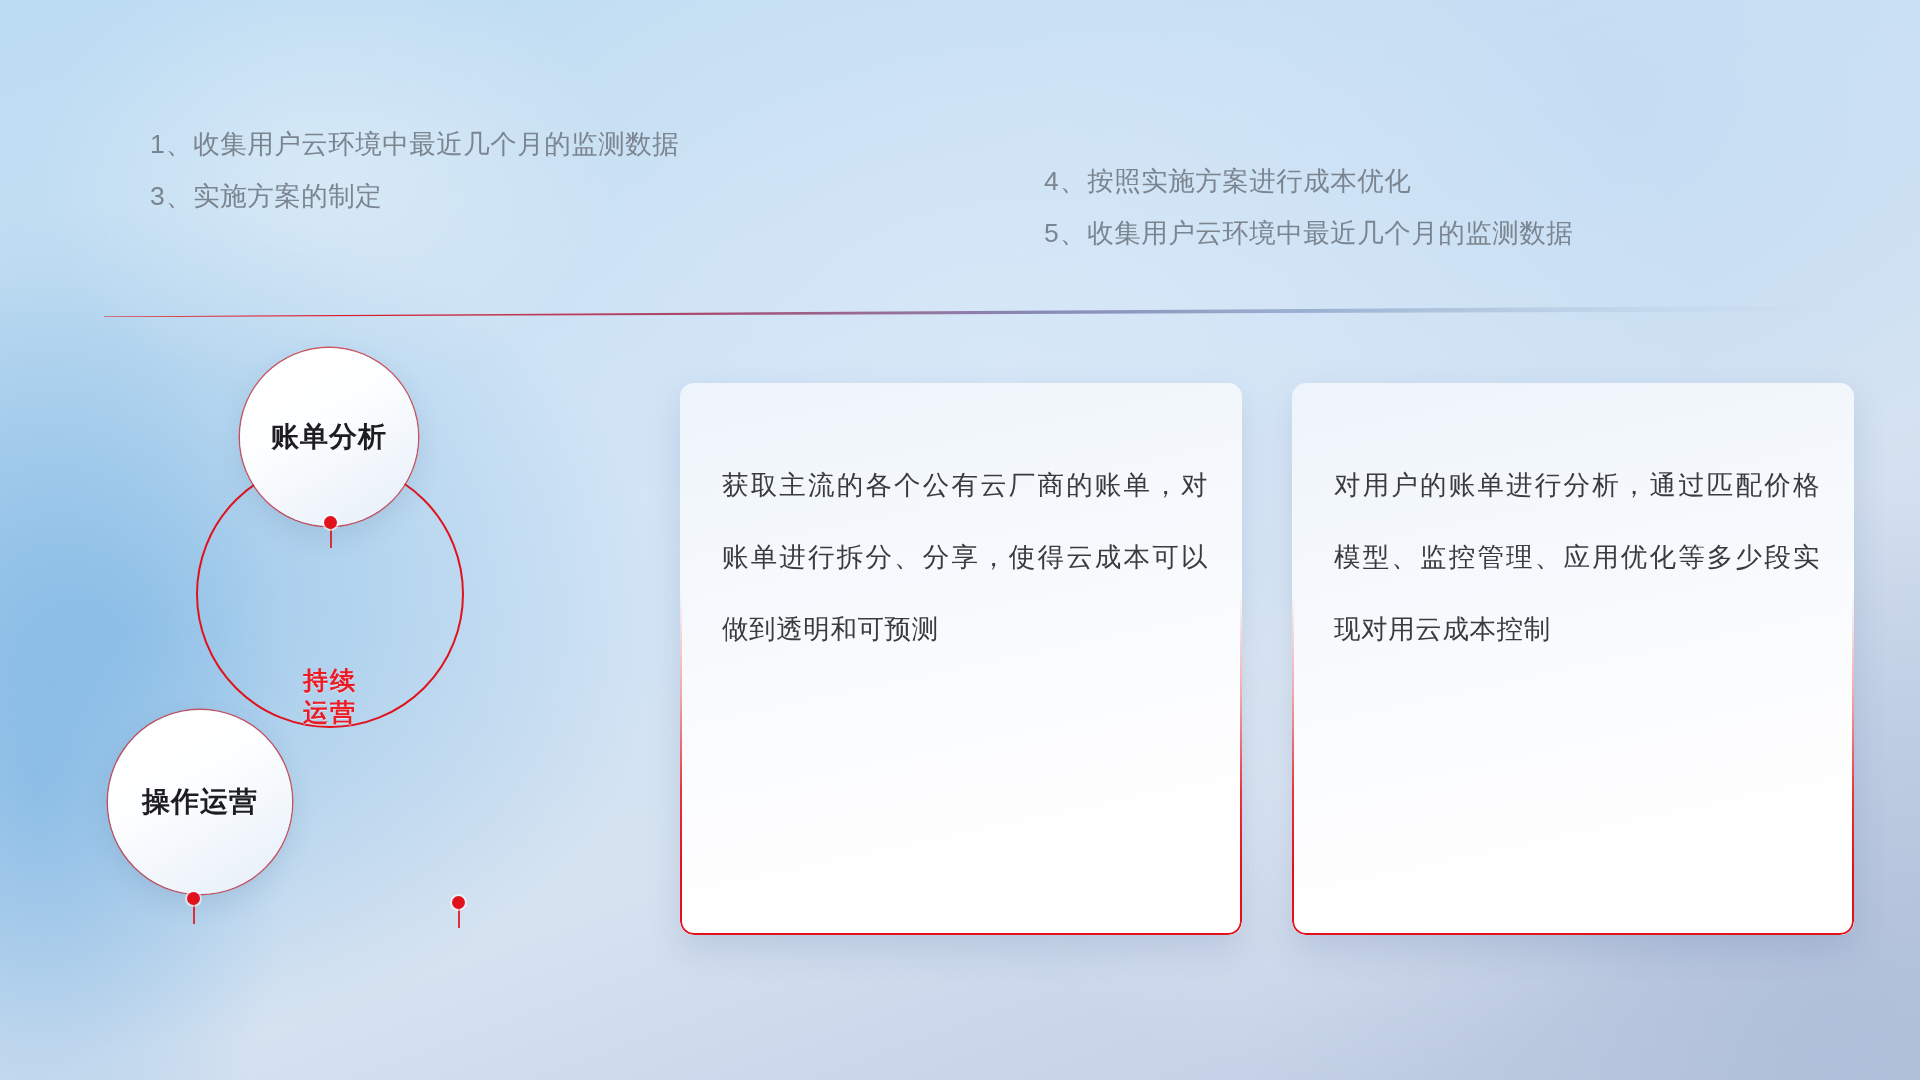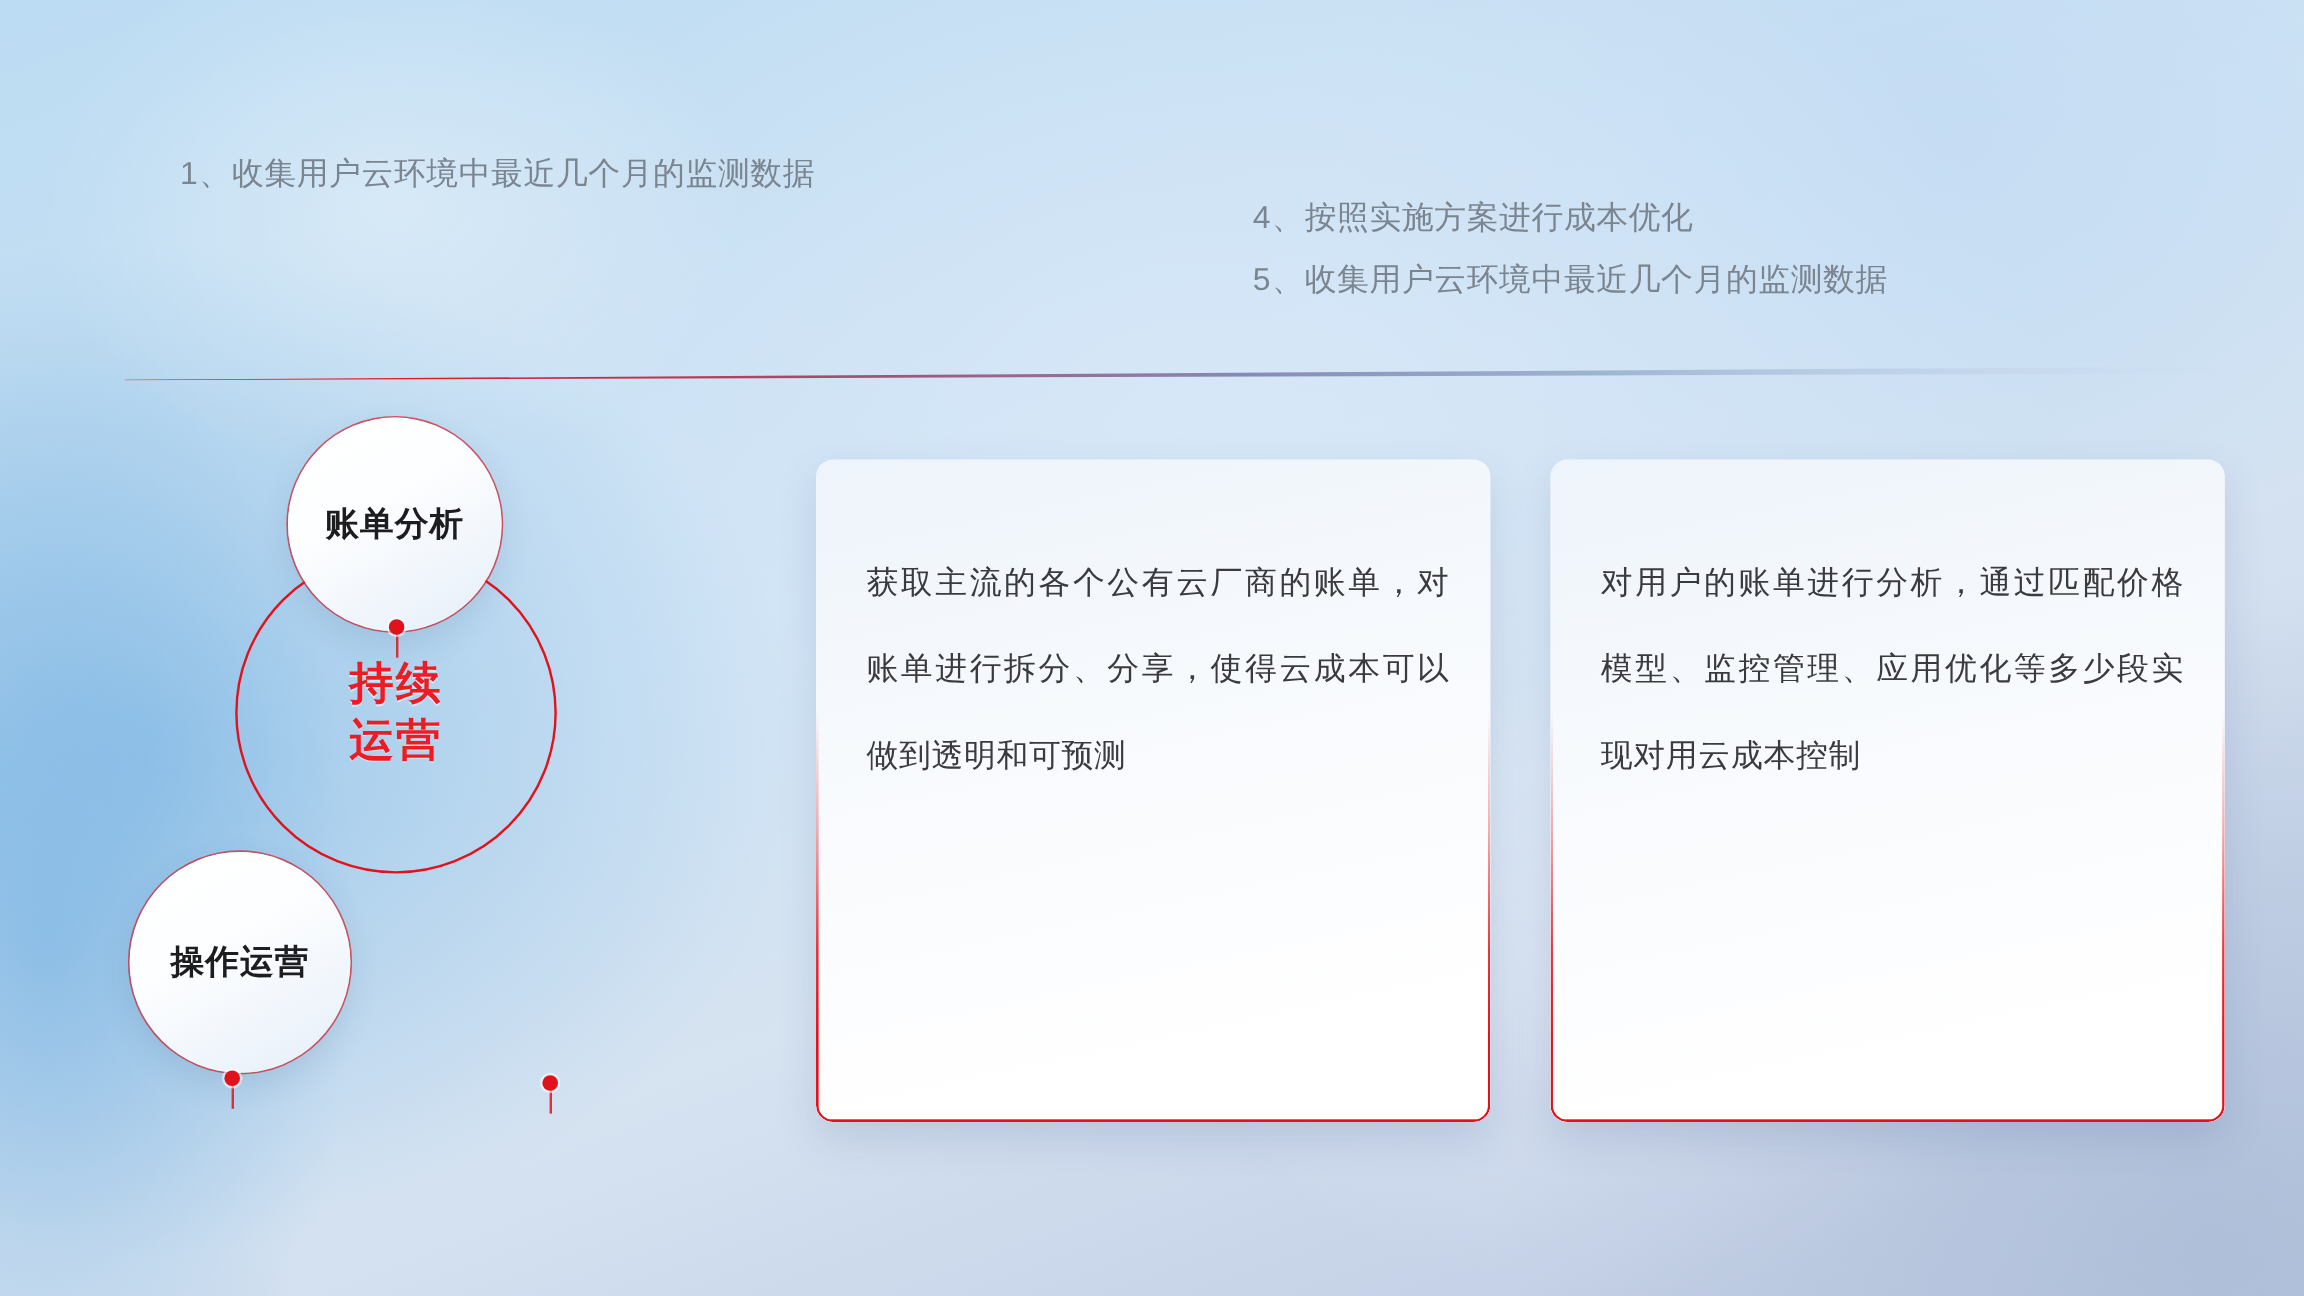--- a/index.html
+++ b/index.html
@@ -77,23 +77,23 @@
   #ring{
     position:absolute; left:100px; top:112px;
     width:268px; height:268px;
     border-radius:50%;
     border:2.4px solid #e1121c;
   }
   #center-label{
     position:absolute; left:100px; top:112px;
     width:268px; height:268px;
     display:flex; flex-direction:column;
-    align-items:center; justify-content:center;
+    align-items:center; justify-content:flex-end;
     color:#ed1c24;
-    font-size:37px; font-weight:800;
+    font-size:25px; font-weight:800;
     line-height:1.26; letter-spacing:2px;
     text-shadow:0 1px 0 rgba(255,255,255,.5);
   }
   .node-dot{
     position:absolute; width:13px; height:13px;
     border-radius:50%; background:#e1121c;
     box-shadow:0 0 0 2px rgba(255,255,255,0.55);
   }
   #dot-top{ left:228px; top:168px; }
   #dot-left{ left:91px;  top:544px; }
@@ -150,20 +150,23 @@
 </style>
 </head>
 <body>
 
 <div id="stage">
 
   <div class="steps" id="steps-left">
     <div class="step-item">
       <span class="step-num">1、</span><span>收集用户云环境中最近几个月的监测数据</span>
     </div>
+    <div class="step-item">
+      <span class="step-num">3、</span><span>实施方案的制定</span>
+    </div>
   </div>
 
   <div class="steps" id="steps-right">
     <div class="step-item">
       <span class="step-num">4、</span><span>按照实施方案进行成本优化</span>
     </div>
     <div class="step-item">
       <span class="step-num">5、</span><span>收集用户云环境中最近几个月的监测数据</span>
     </div>
   </div>

